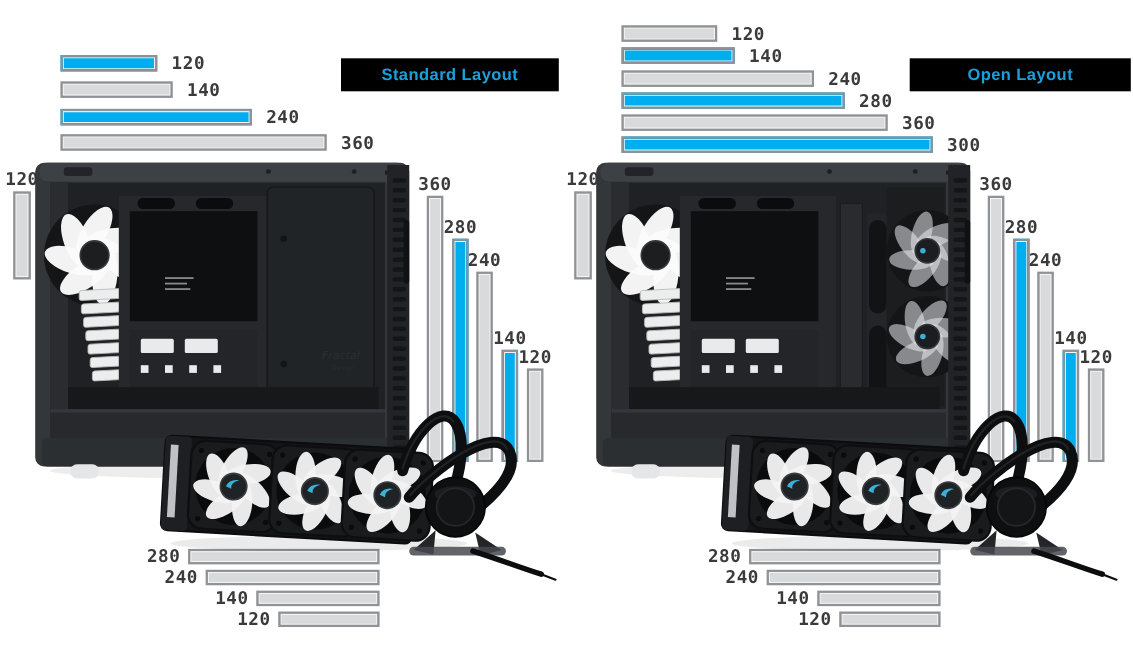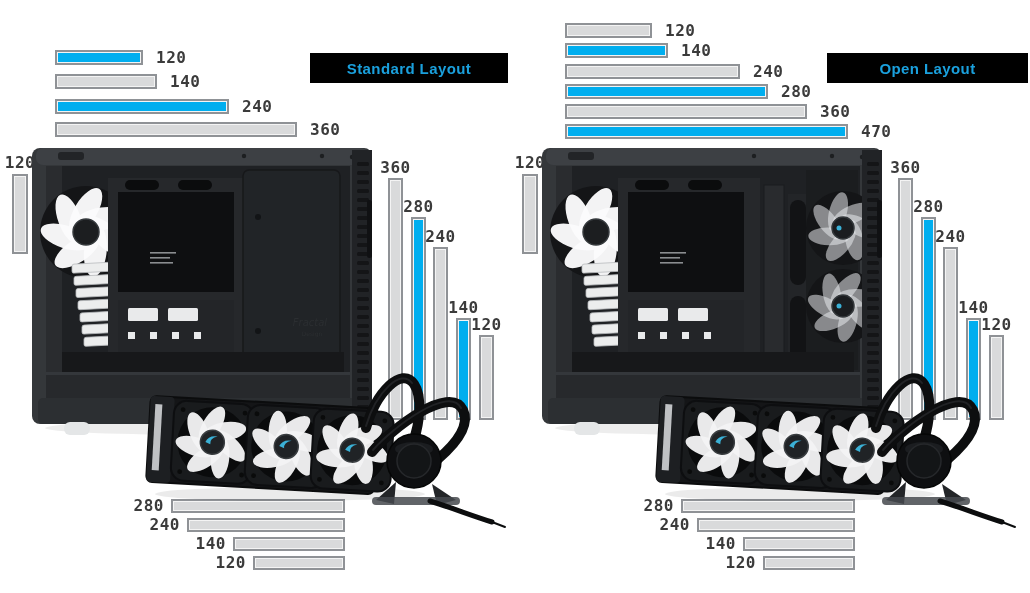--- a/index.html
+++ b/index.html
@@ -270,21 +270,21 @@
         <div class="lbl mid-left" style="left: 155px; top: 30.5px;">120</div>
         <div class="bar blue" style="left: 55px; top: 43px; width: 103px; height: 15px;"></div>
         <div class="lbl mid-left" style="left: 171px; top: 50.5px;">140</div>
         <div class="bar" style="left: 55px; top: 64px; width: 175px; height: 15px;"></div>
         <div class="lbl mid-left" style="left: 243px; top: 71.5px;">240</div>
         <div class="bar blue" style="left: 55px; top: 84px; width: 203px; height: 15px;"></div>
         <div class="lbl mid-left" style="left: 271px; top: 91.5px;">280</div>
         <div class="bar" style="left: 55px; top: 104px; width: 242px; height: 15px;"></div>
         <div class="lbl mid-left" style="left: 310px; top: 111.5px;">360</div>
         <div class="bar blue" style="left: 55px; top: 124px; width: 283px; height: 15px;"></div>
-        <div class="lbl mid-left" style="left: 351px; top: 131.5px;">470</div>
+        <div class="lbl mid-left" style="left: 351px; top: 131.5px;">300</div>
       </div>
     <div class="bars-left">
         <div class="bar" style="left: 12px; top: 174px; width: 16px; height: 80px;"></div>
         <div class="lbl center" style="left: 20px; top: 163px;">120</div>
       </div>
     <div class="bars-right">
         <div class="bar" style="left: 388px; top: 178px; width: 15px; height: 242px;"></div>
         <div class="lbl center" style="left: 395.5px; top: 168px;">360</div>
         <div class="bar blue" style="left: 411px; top: 217px; width: 15px; height: 203px;"></div>
         <div class="lbl center" style="left: 418.5px; top: 207px;">280</div>

